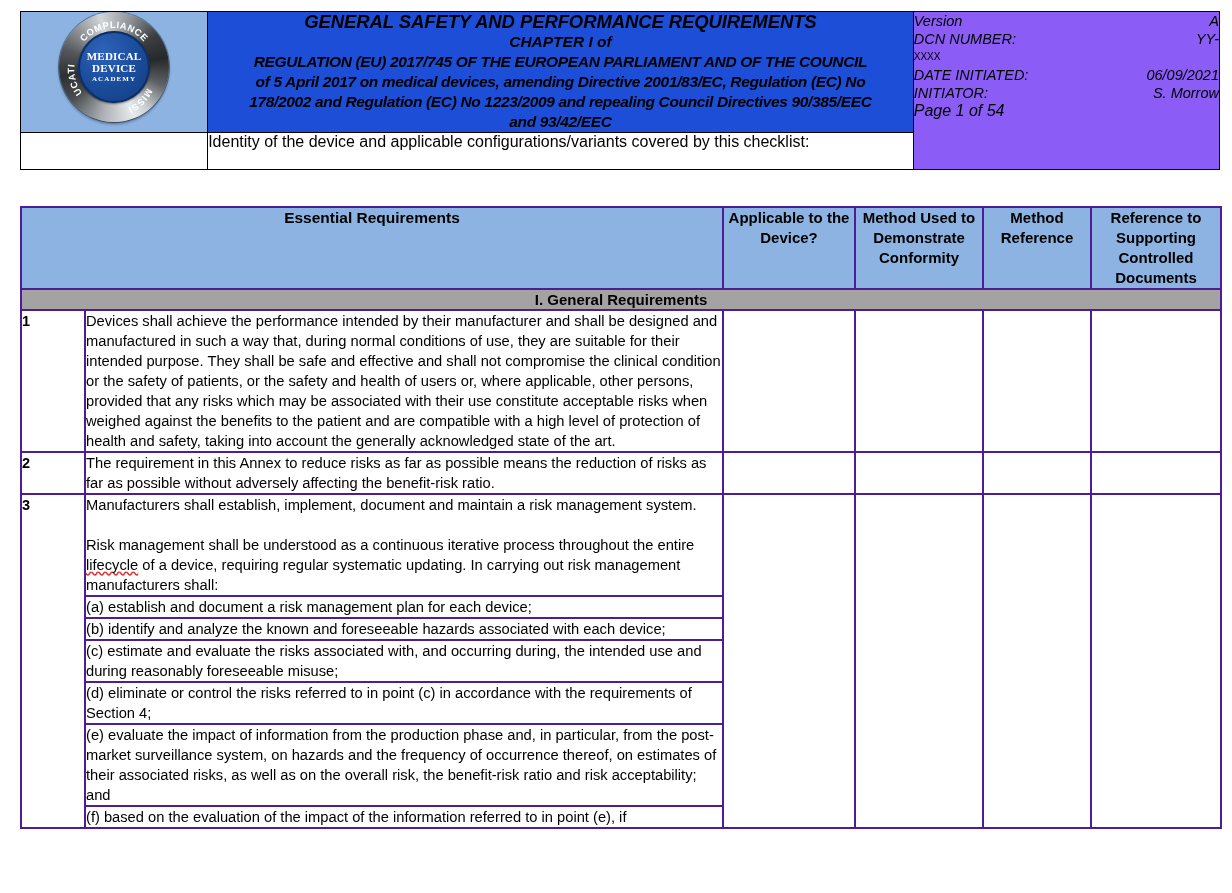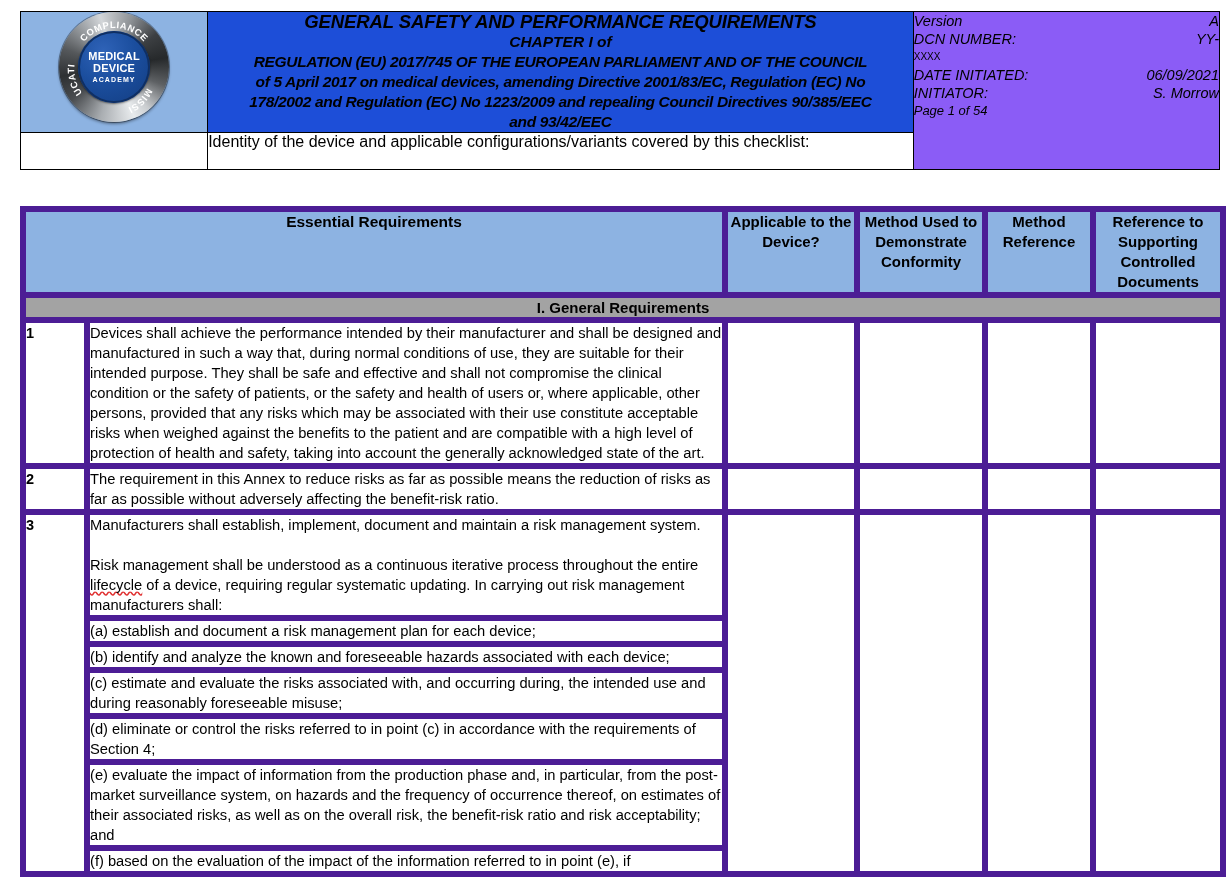--- a/index.html
+++ b/index.html
@@ -83,21 +83,21 @@
     white-space: nowrap;
   }
   .meta-row .meta-label { text-align: left; }
   .meta-row .meta-value { text-align: right; }
   .meta-wrap-extra {
     font-size: 10px;
     line-height: 18px;
     text-align: left;
   }
   .meta-single {
-    font-size: 13px;
+    font-size: 16px;
     font-style: italic;
     line-height: 18px;
   }
 
   .identity-text {
     font-size: 16px;
     font-weight: normal;
     line-height: 17px;
   }
 
@@ -121,20 +121,21 @@
     left: 19px; top: 19px;
     width: 72px; height: 72px;
     border-radius: 50%;
     background: radial-gradient(circle at 35% 28%, #2f63b8 0%, #1b4e9e 45%, #123c80 100%);
     box-shadow: inset 0 0 0 2px #0f2f63, 0 1px 2px rgba(0,0,0,0.5);
     display: flex;
     flex-direction: column;
     align-items: center;
     justify-content: center;
     color: #fff;
+    font-family: Liberation Serif, serif;
   }
   .logo-line1 { font-size: 11px; font-weight: bold; letter-spacing: 0.2px; line-height: 12px; }
   .logo-line2 { font-size: 11px; font-weight: bold; letter-spacing: 0.2px; line-height: 12px; }
   .logo-line3 { font-size: 7px; font-weight: bold; letter-spacing: 1.1px; line-height: 11px; }
 
   .logo-ring-text {
     position: absolute;
     left: 0; top: 0;
     width: 110px; height: 110px;
     pointer-events: none;
@@ -149,21 +150,21 @@
 
   
   .main-table {
     position: absolute;
     left: 20px; top: 206px;
     width: 1200px;
     border-collapse: collapse;
     table-layout: fixed;
   }
   .main-table td, .main-table th {
-    border: 6px solid #4c1d95;
+    border: 2px solid #4c1d95;
     padding: 0;
     vertical-align: top;
   }
 
   col.c-num   { width: 64px; }
   col.c-req   { width: 638px; }
   col.c-app   { width: 132px; }
   col.c-meth  { width: 128px; }
   col.c-mref  { width: 108px; }
   col.c-ref   { width: 130px; }

